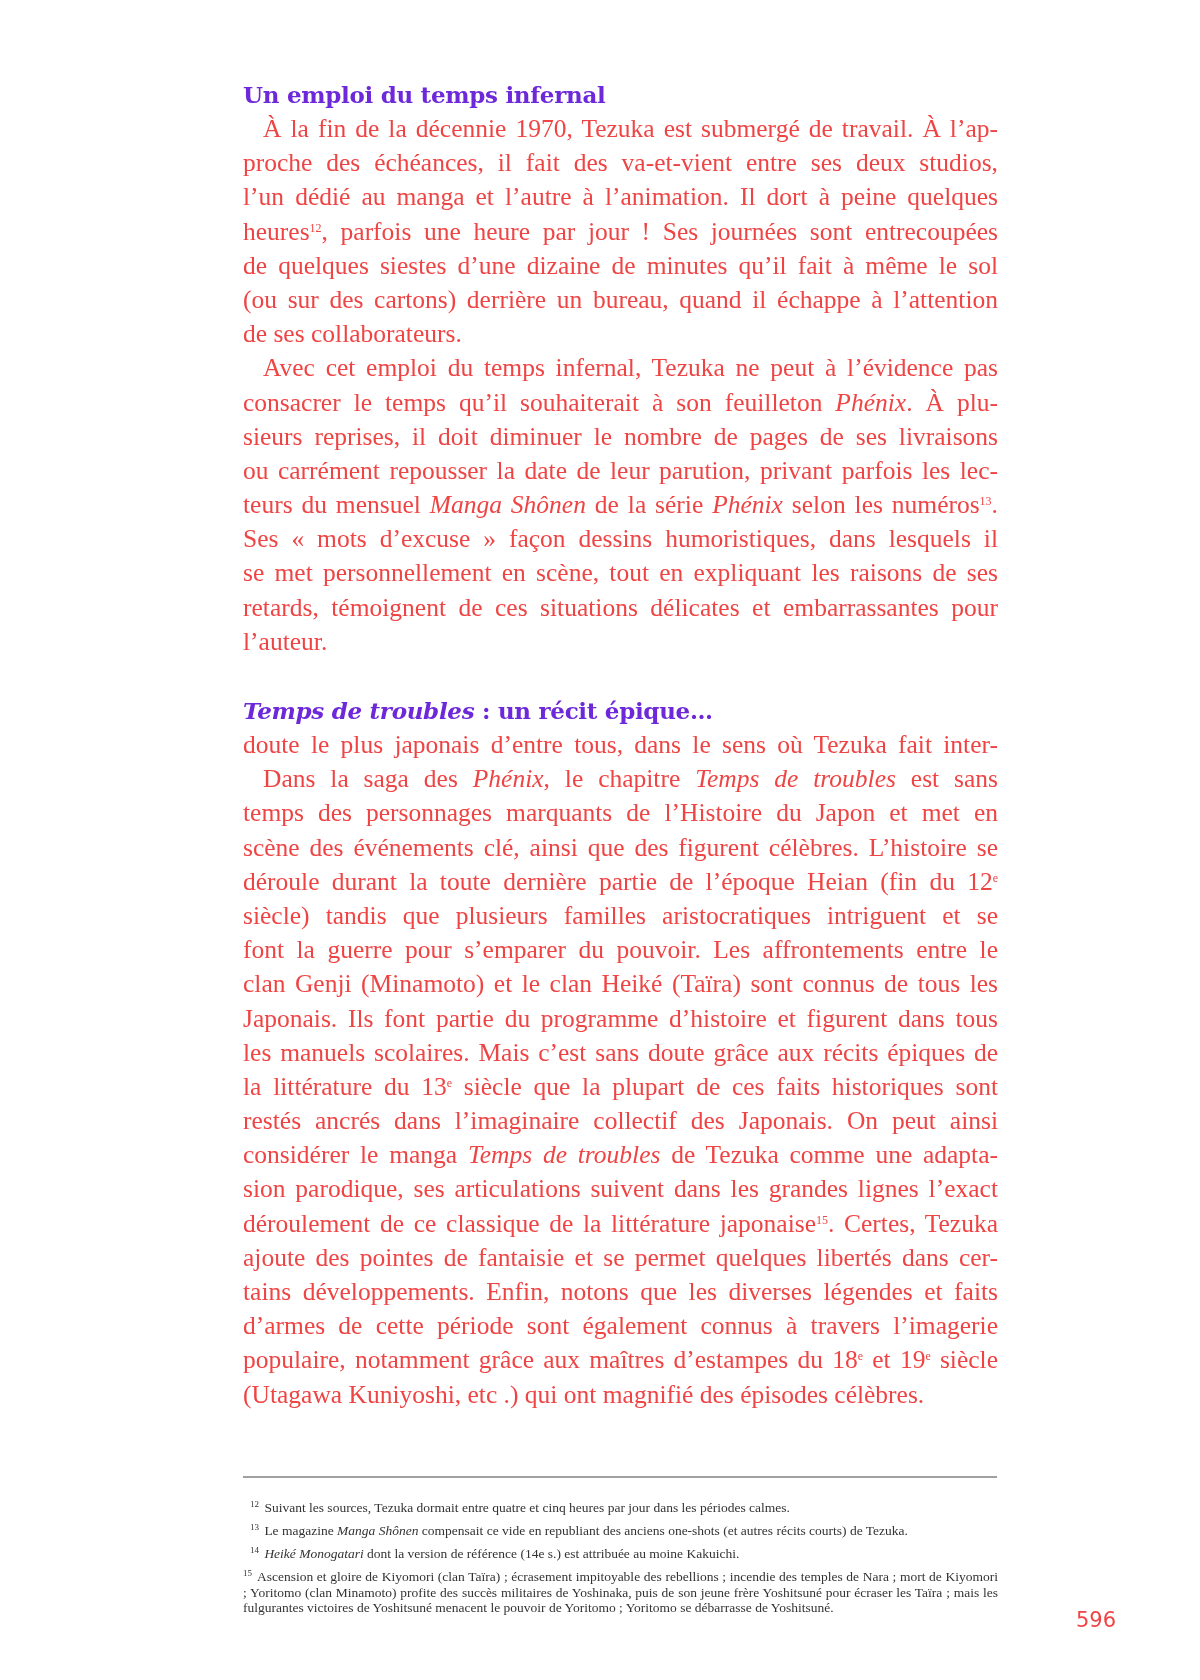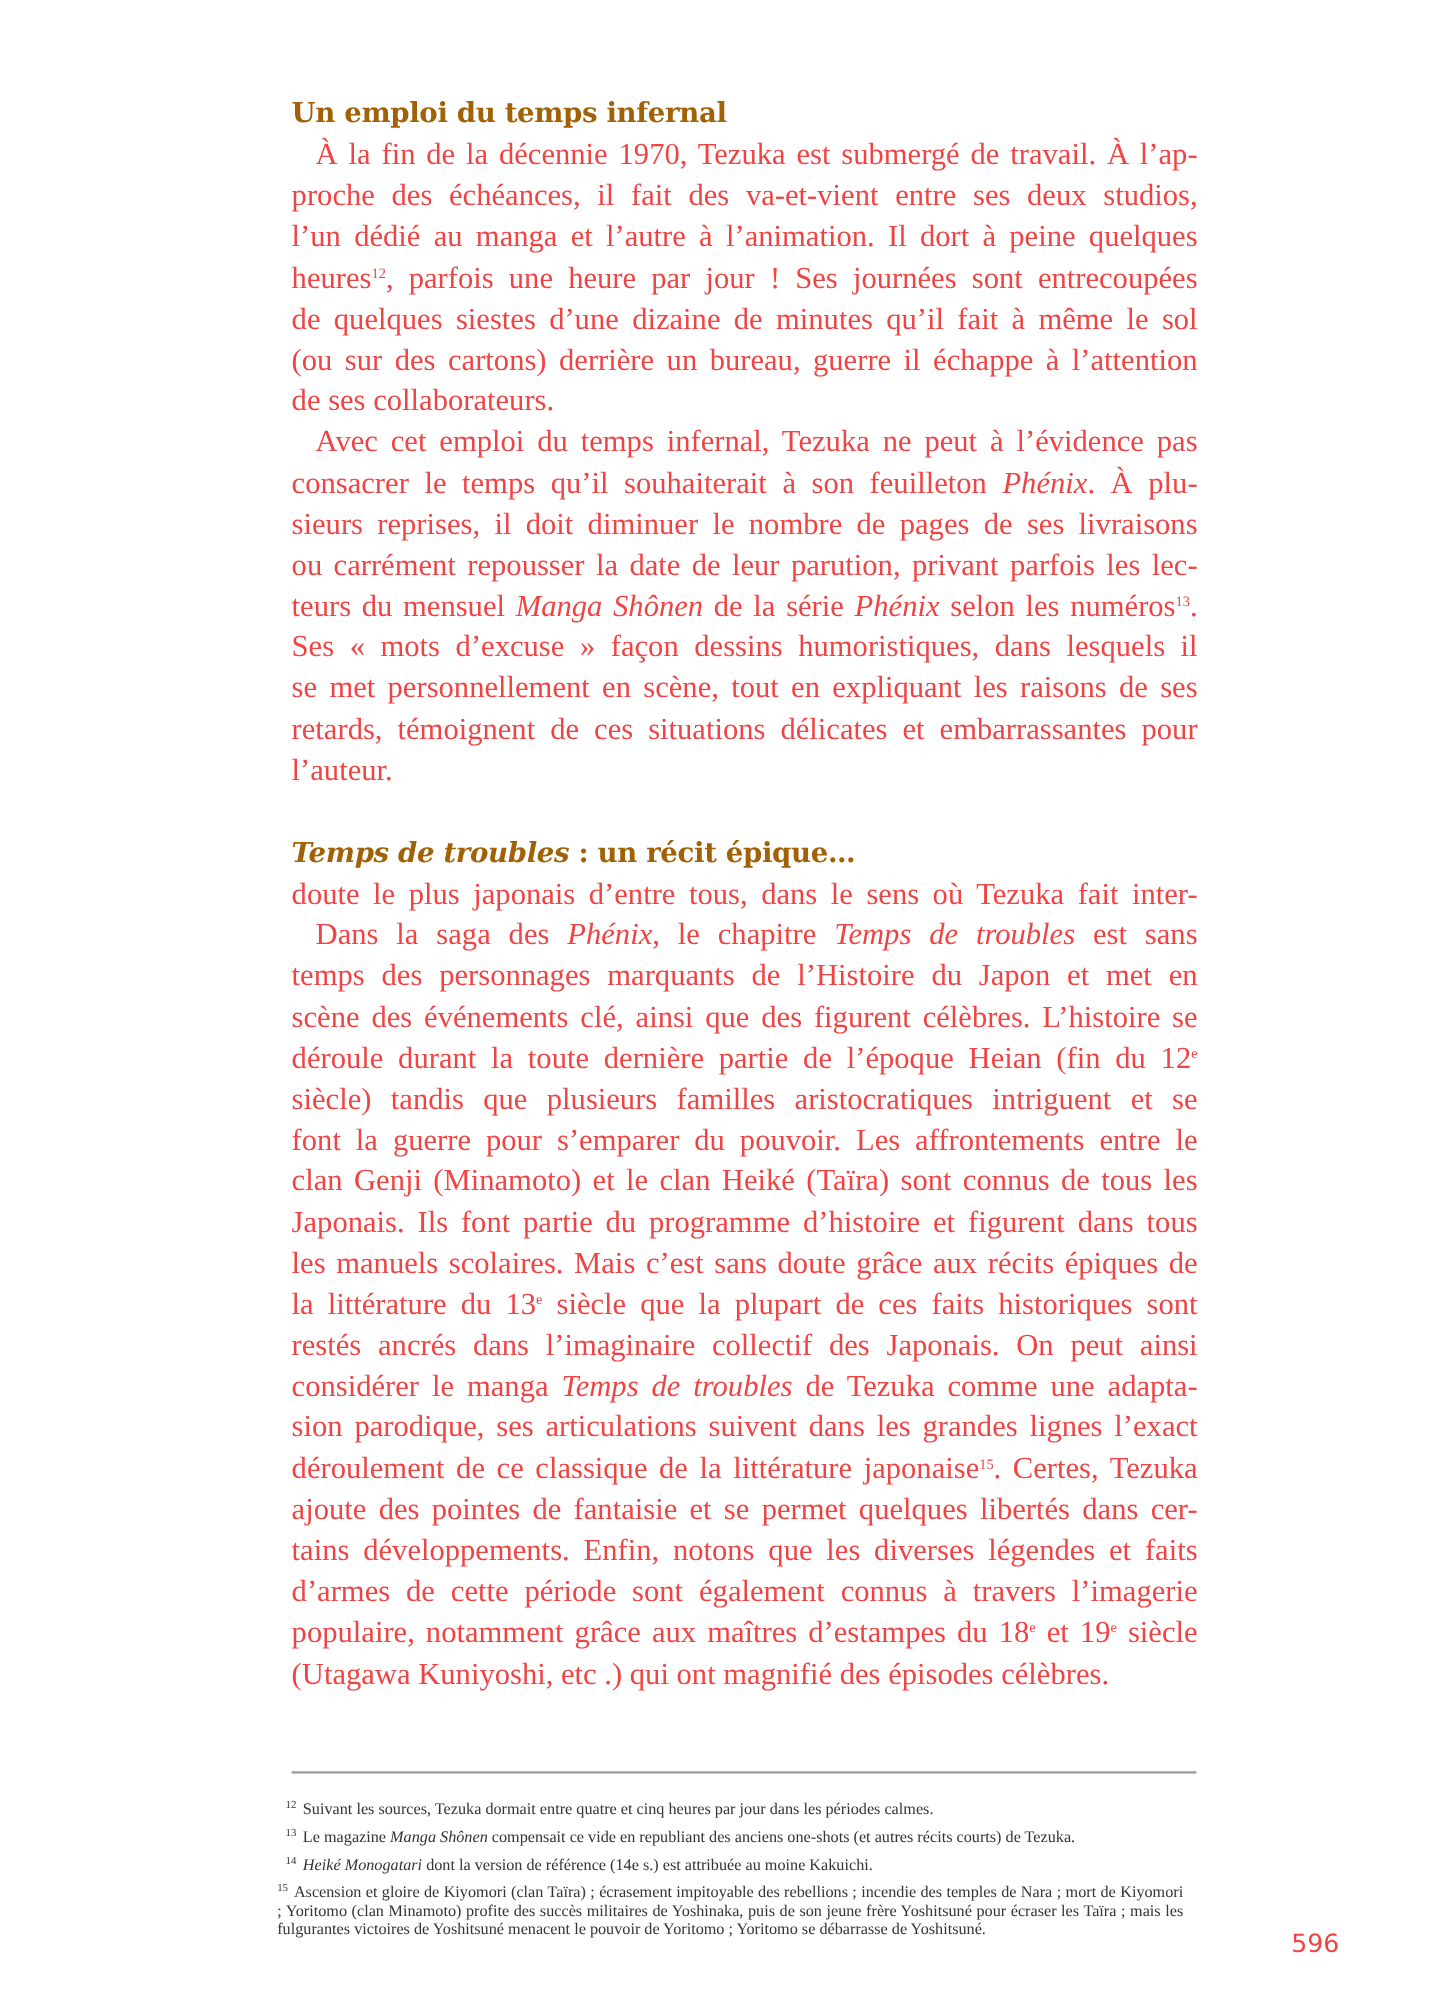--- a/index.html
+++ b/index.html
@@ -1,54 +1,54 @@
 <!DOCTYPE html>
 <html><head>
 <meta charset="utf-8">
 <style>
   html, body { margin: 0; padding: 0; background: #ffffff; }
   body { width: 1200px; height: 1680px; position: relative; overflow: hidden; color: #222222; }
   .page { position: absolute; left: 0; top: 0; width: 1200px; height: 1680px; background: #ffffff; }
   .column { position: absolute; left: 243px; width: 755px; top: 78px; }
   .heading {
     font-family: "DejaVu Serif", serif; font-weight: bold; font-size: 23px;
-    color: #a16207; margin: 0; height: 34px; line-height: 34px; letter-spacing: -0.3px;
+    color: #6d28d9; margin: 0; height: 34px; line-height: 34px; letter-spacing: -0.3px;
   }
   .heading i { font-style: italic; }
   .body-text {
     font-family: "Liberation Serif", serif; font-size: 25.5px; line-height: 34.2px;
     color: #ef4444; margin: 0;
   }
   .line { display: block; white-space: nowrap; text-align: justify; text-align-last: justify; height: 34.2px; }
   .line.last { text-align-last: left; }
   .line.indent { padding-left: 20px; }
   .line i { font-style: italic; }
   .line sup { font-size: 12px; vertical-align: 8px; line-height: 0; }
   .section2 { margin-top: 35px; }
   .rule { position: absolute; left: 243px; width: 754px; top: 1476px; height: 2px; background: #a0a0a0; }
-  .footnotes { position: absolute; left: 238px; top: 1500px; width: 748px; font-family: "Liberation Serif", serif; color: #333333; }
+  .footnotes { position: absolute; left: 250px; top: 1500px; width: 748px; font-family: "Liberation Serif", serif; color: #333333; }
   .fn { font-size: 13.5px; line-height: 16px; margin: 0 0 7px 0; }
   .fn sup { font-size: 9px; vertical-align: 5px; line-height: 0; margin-right: 2px; }
   .fn i { font-style: italic; }
   .fn.multi { font-size: 13.5px; line-height: 15.5px; text-align: justify; margin-left: -7px; }
   .page-number { position: absolute; left: 1076px; top: 1608px; font-family: "DejaVu Sans", sans-serif; font-size: 21px; color: #ef4444; }
 </style>
 </head>
 <body>
 
 <div class="page">
   <div class="column">
     <h2 class="heading">Un emploi du temps infernal</h2>
     <div class="body-text">
       <span class="line indent">À la fin de la décennie 1970, Tezuka est submergé de travail. À l’ap-</span>
       <span class="line">proche des échéances, il fait des va-et-vient entre ses deux studios,</span>
       <span class="line">l’un dédié au manga et l’autre à l’animation. Il dort à peine quelques</span>
       <span class="line">heures<sup>12</sup>, parfois une heure par jour ! Ses journées sont entrecoupées</span>
       <span class="line">de quelques siestes d’une dizaine de minutes qu’il fait à même le sol</span>
-      <span class="line">(ou sur des cartons) derrière un bureau, guerre il échappe à l’attention</span>
+      <span class="line">(ou sur des cartons) derrière un bureau, quand il échappe à l’attention</span>
       <span class="line last">de ses collaborateurs.</span>
       <span class="line indent">Avec cet emploi du temps infernal, Tezuka ne peut à l’évidence pas</span>
       <span class="line">consacrer le temps qu’il souhaiterait à son feuilleton <i>Phénix</i>. À plu-</span>
       <span class="line">sieurs reprises, il doit diminuer le nombre de pages de ses livraisons</span>
       <span class="line">ou carrément repousser la date de leur parution, privant parfois les lec-</span>
       <span class="line">teurs du mensuel <i>Manga Shônen</i> de la série <i>Phénix</i> selon les numéros<sup>13</sup>.</span>
       <span class="line">Ses « mots d’excuse » façon dessins humoristiques, dans lesquels il</span>
       <span class="line">se met personnellement en scène, tout en expliquant les raisons de ses</span>
       <span class="line">retards, témoignent de ces situations délicates et embarrassantes pour</span>
       <span class="line last">l’auteur.</span>

